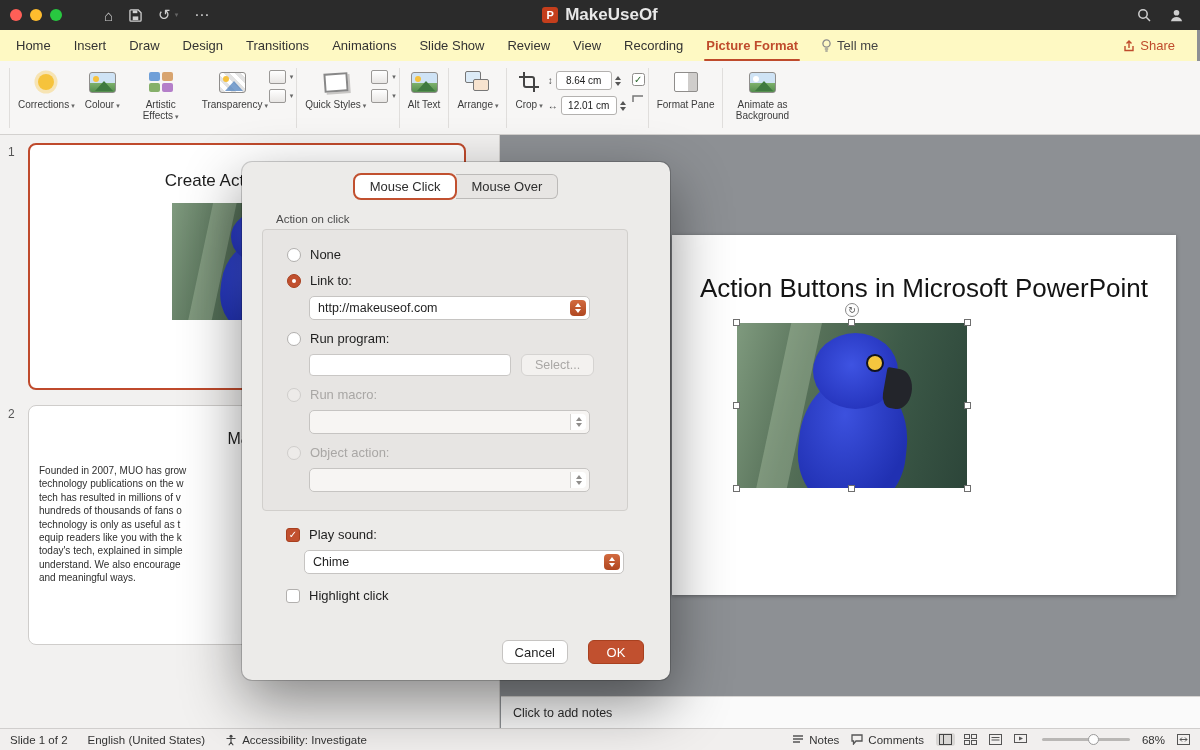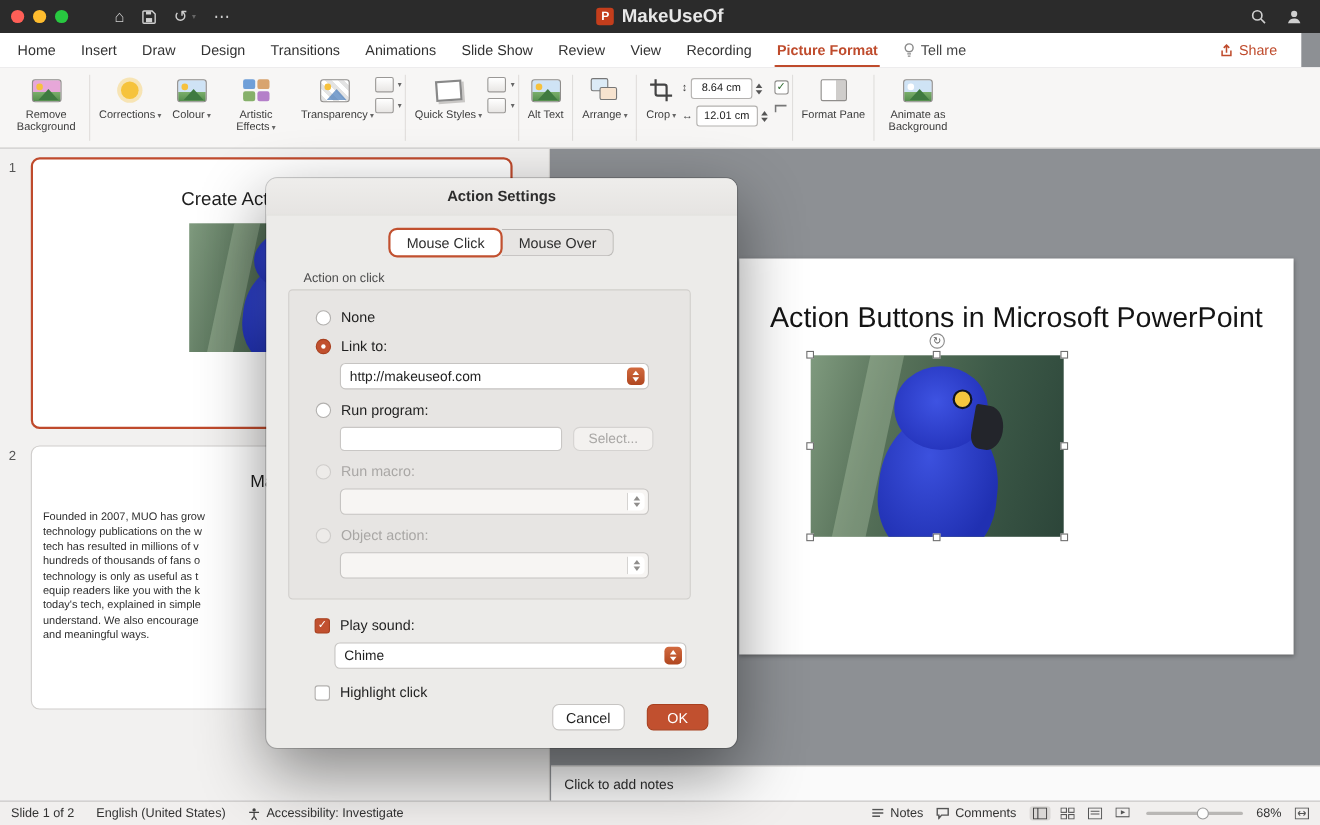--- a/index.html
+++ b/index.html
@@ -13,21 +13,21 @@
   .light { width:12px; height:12px; border-radius:50%; }
   .light.red{background:#ff5f57}.light.yellow{background:#febc2e}.light.green{background:#28c840}
   .tb-icons { display:flex; align-items:center; gap:16px; margin-left:28px; font-size:15px; color:#cfcfcf; }
   .tb-ic { display:flex; align-items:center; gap:2px; cursor:default; }
   .tb-center { position:absolute; left:0; right:0; top:0; height:30px; display:flex; align-items:center; justify-content:center; gap:7px; pointer-events:none; }
   .ppt-badge { width:16px; height:16px; border-radius:3px; background:#c43e1c; color:#fff; font-size:11px; font-weight:bold; display:flex; align-items:center; justify-content:center; }
   .tb-title { font-size:17px; font-weight:bold; color:#e8e8e8; }
   .tb-right { margin-left:auto; display:flex; align-items:center; gap:18px; padding-right:16px; }
 
   
-  .tabsrow { position:absolute; top:30px; left:0; right:17px; height:31px; background:#ffffff; display:flex; align-items:center; gap:23px; padding-left:16px; font-size:13px; color:#333; z-index:4; }
+  .tabsrow { position:absolute; top:30px; left:0; right:3px; height:31px; background:#fef9c3; display:flex; align-items:center; gap:23px; padding-left:16px; font-size:13px; color:#333; z-index:4; }
   .rtab { white-space:nowrap; cursor:default; }
   .rtab.active { color:#bf4b2c; font-weight:bold; position:relative; }
   .rtab.active::after { content:""; position:absolute; left:-2px; right:-2px; bottom:-8px; height:2.5px; background:#bf4b2c; border-radius:2px; }
   .tellme { display:flex; align-items:center; gap:5px; color:#444; }
   .share { margin-left:auto; display:flex; align-items:center; gap:5px; color:#bf4b2c; padding-right:22px; font-size:13px; }
 
   
   .ribbon { position:absolute; top:61px; left:0; right:0; height:74px; background:#f7f6f5; border-bottom:1px solid #d3d1cf; display:flex; align-items:flex-start; padding:5px 6px 0 6px; z-index:4; }
   .rbtn { display:flex; flex-direction:column; align-items:center; gap:3px; padding:2px 5px; cursor:default; }
   .icnbox { height:28px; display:flex; align-items:center; justify-content:center; }
@@ -212,26 +212,20 @@
     <span class="share">
       <svg width="12" height="12" viewBox="0 0 12 12">
           <path d="M6 8V1M3.5 3.5 6 1l2.5 2.5" fill="none" stroke="#bf4b2c" stroke-width="1.4"></path>
           <path d="M2 6v4.5h8V6" fill="none" stroke="#bf4b2c" stroke-width="1.4"></path>
         </svg>
       <span>Share</span>
     </span>
   </div>
 
   <div class="ribbon">
-    <div class="rbtn">
-      <div class="icnbox">
-          <div class="pic magenta"></div>
-        </div>
-      <div class="rlbl">Remove Background</div>
-    </div>
     <div class="rdiv"></div>
     <div class="rbtn">
       <div class="icnbox">
           <div class="sun"></div>
         </div>
       <div class="rlbl"><span>Corrections</span><span class="chev">▾</span></div>
     </div>
     <div class="rbtn">
       <div class="icnbox">
           <div class="pic"></div>
@@ -467,21 +461,20 @@
       <span>
         <svg width="13" height="11" viewBox="0 0 13 11">
             <rect x="0.5" y="0.5" width="12" height="10" fill="none" stroke="#555"></rect>
             <path d="M3 5.5h7M3 5.5l2-2M3 5.5l2 2M10 5.5l-2-2M10 5.5l-2 2" fill="none" stroke="#555"></path>
           </svg>
       </span>
     </div>
   </div>
 
   <div class="dialog">
-    <div class="dlg-titlebar">Action Settings</div>
     <div class="dtabs">
       <div class="dtab active"><span>Mouse Click</span></div>
       <div class="dtab last"><span>Mouse Over</span></div>
     </div>
     <div class="glabel">Action on click</div>
     <div class="gbox">
       <div class="rrow">
         <span class="radio"></span>
         <span>None</span>
       </div>

